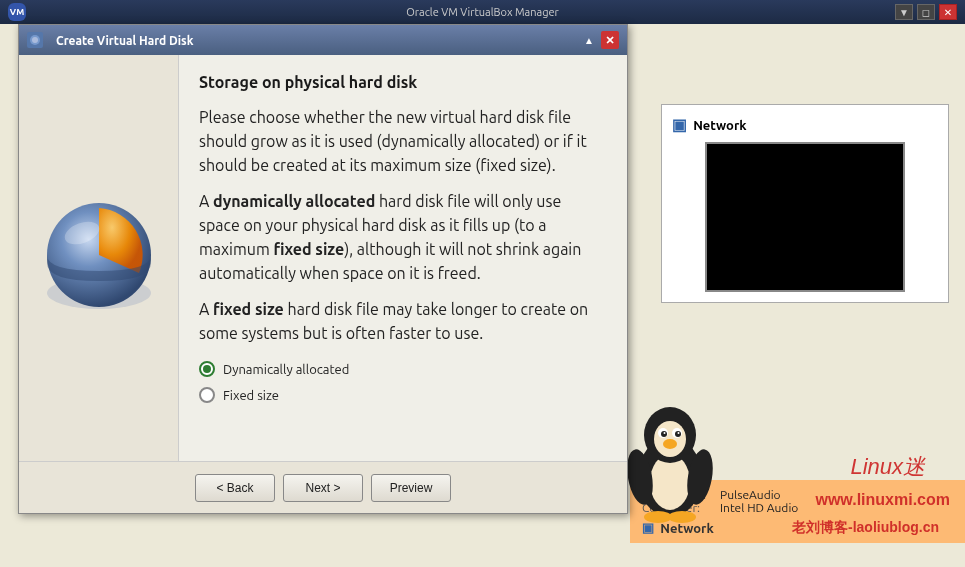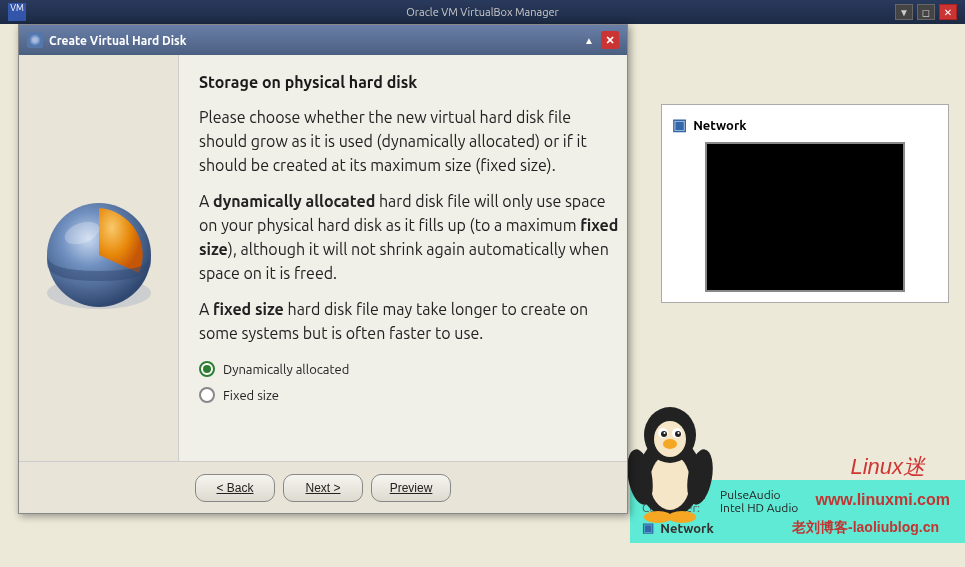--- a/index.html
+++ b/index.html
@@ -42,21 +42,21 @@
       background: linear-gradient(to bottom, #6a7fa8 0%, #4a5f80 100%);
       display: flex;
       align-items: center;
       justify-content: space-between;
       padding: 0 8px;
       flex-shrink: 0;
     }
     .dialog-titlebar-left {
       display: flex;
       align-items: center;
-      gap: 6px;
+      gap: 13px;
     }
     .dialog-titlebar-icon {
       width: 16px;
       height: 16px;
       background: #5577aa;
       border-radius: 2px;
       display: flex;
       align-items: center;
       justify-content: center;
     }
@@ -113,21 +113,21 @@
 
     
     .disk-illustration {
       width: 130px;
       height: 130px;
     }
 
     
     .dialog-content {
       flex: 1;
-      padding: 18px 8px 12px 20px;
+      padding: 18px 32px 12px 20px;
       overflow-y: auto;
     }
 
     .dialog-heading {
       font-size: 16px;
       font-weight: bold;
       color: #1a1a1a;
       margin-bottom: 14px;
     }
 
@@ -195,25 +195,24 @@
 
     .dialog-btn {
       min-width: 80px;
       height: 28px;
       padding: 0 14px;
       border: 1px solid #888;
       background: linear-gradient(to bottom, #f5f4ef 0%, #dedad0 100%);
       color: #222;
       font-size: 12px;
       cursor: pointer;
-      border-radius: 10px;
-      display: flex;
-      align-items: center;
-      justify-content: center;
-      text-decoration: underline;
+      border-radius: 3px;
+      display: flex;
+      align-items: center;
+      justify-content: center;
     }
 
     
     .right-panel {
       position: absolute;
       top: 24px;
       right: 0;
       width: 320px;
       height: 543px;
       background: #ece9d8;
@@ -241,21 +240,21 @@
       border: 2px solid #888;
       margin: 0 auto;
     }
 
     
     .bottom-info {
       position: absolute;
       bottom: 24px;
       left: 630px;
       width: 335px;
-      background: #5eead4;
+      background: #fdba74;
       padding: 8px 12px;
       font-size: 12px;
       color: #333;
     }
 
     .network-row {
       display: flex;
       align-items: center;
       gap: 6px;
       margin-top: 6px;
@@ -312,27 +311,27 @@
     }
     .app-ctrl-close {
       background: #cc3333;
       border-color: #aa2222;
       color: white;
     }
     .app-logo {
       width: 18px;
       height: 18px;
       background: #3355aa;
-      border-radius: 0;
-      display: flex;
-      align-items: flex-start;
+      border-radius: 6px;
+      display: flex;
+      align-items: center;
       justify-content: center;
       color: white;
       font-size: 9px;
-      font-weight: normal;
+      font-weight: bold;
     }
 
     
     .info-row {
       display: flex;
       gap: 8px;
       font-size: 12px;
     }
     .info-label {
       color: #555;

